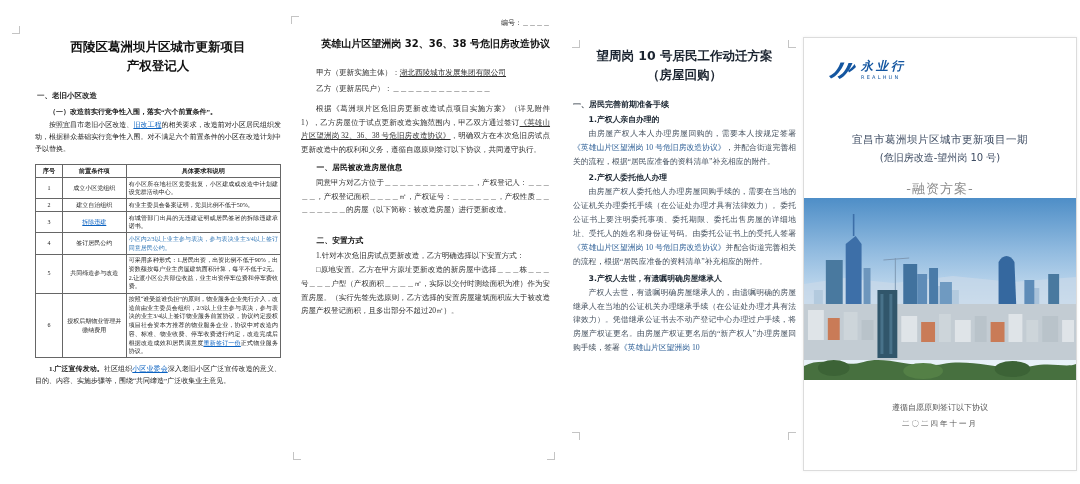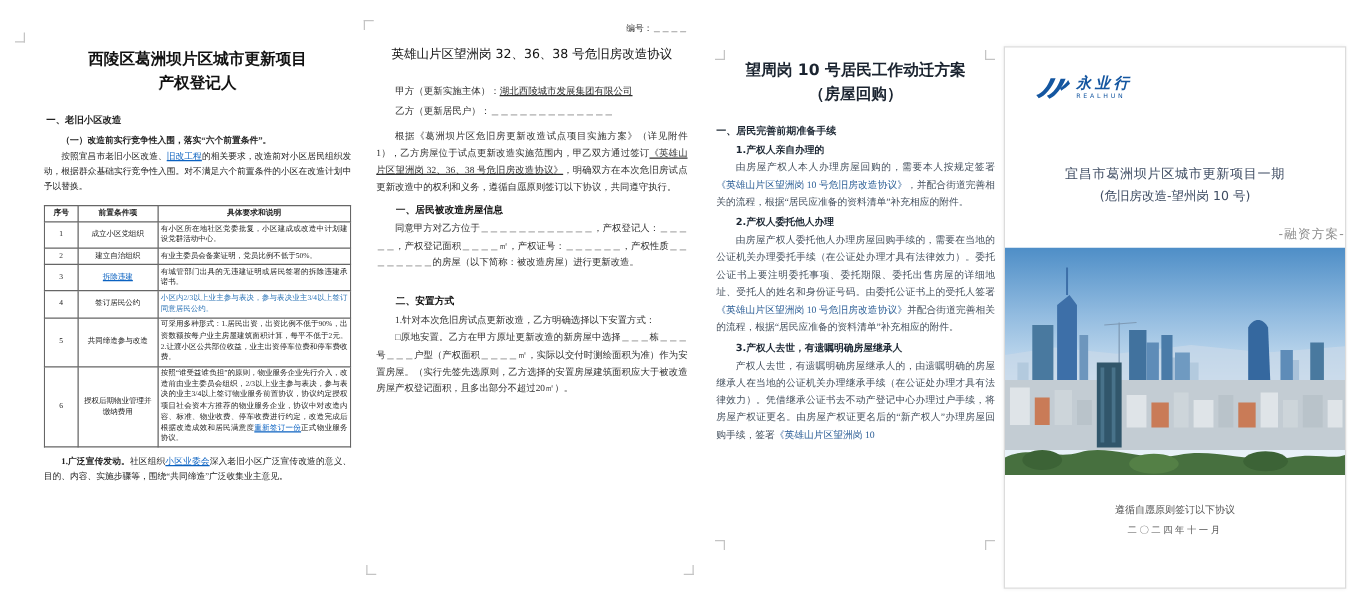--- a/index.html
+++ b/index.html
@@ -25,38 +25,38 @@
   .p1-body{margin-top:2px;font-size:7px;line-height:1.7;}
   .p1 table{width:100%;border-collapse:collapse;table-layout:fixed;margin-top:8px;font-size:6px;}
   .p1 th,.p1 td{border:1px solid #666;padding:1.5px 2px;line-height:1.45;vertical-align:middle;}
   .p1 th{font-weight:bold;text-align:center;font-size:6.2px;}
   .p1 td.cno,.p1 td.citem{text-align:center;}
   .p1 td.cdesc{text-align:justify;}
   .p1-foot{margin-top:6px;font-size:7px;line-height:1.7;}
   
   .p2{font-size:7.5px;color:#2f2f2f;}
   .p2-no{margin-top:18px;text-align:right;font-size:7px;}
-  .p2-title{margin-top:9px;text-align:center;font-size:10px;font-weight:normal;color:#111;line-height:1.4;}
+  .p2-title{margin-top:9px;text-align:right;font-size:10px;font-weight:bold;color:#111;line-height:1.4;}
   .p2-party{margin-top:14px;text-indent:2em;line-height:2.15;font-size:7.6px;}
   .p2-par{line-height:1.85;font-size:7.5px;}
   .p2-sechead{font-weight:bold;text-indent:2em;line-height:2;font-size:7.8px;color:#111;}
   
   .p3-title{margin-top:46px;text-align:center;font-size:12.5px;font-weight:bold;line-height:1.55;color:#1b2430;}
   .p3-sec{margin-top:14px;font-size:8px;font-weight:bold;color:#1c2733;}
   .p3-sub{margin-top:3px;text-indent:2em;font-size:7.8px;font-weight:bold;color:#1c2733;line-height:1.8;}
   .p3-body{font-size:7.8px;line-height:1.78;color:#44505e;}
   
   .p4-logo{position:absolute;top:22px;left:24px;display:flex;align-items:flex-start;}
   .p4-logoText{margin-left:5px;}
   .p4-logoCn{font-style:italic;font-weight:bold;font-size:12px;letter-spacing:3px;color:#1456a0;line-height:1.1;}
   .p4-logoEn{font-size:5px;letter-spacing:2.2px;color:#1456a0;margin-top:1px;}
   .p4-titleBlock{position:absolute;top:92px;left:0;width:100%;text-align:center;color:#3f4d63;}
   .p4-t1{font-size:10.5px;letter-spacing:.5px;line-height:1.9;}
   .p4-t2{font-size:10px;line-height:1.5;}
-  .p4-sub{position:absolute;top:142px;left:0;width:100%;text-align:right;font-size:10px;color:#8c8c8c;letter-spacing:1px;}
+  .p4-sub{position:absolute;top:142px;left:0;width:100%;text-align:center;font-size:13px;color:#8c8c8c;letter-spacing:1px;}
   .p4-city{position:absolute;top:160px;left:0;width:272px;height:182px;display:block;}
   .p4-company{position:absolute;top:364px;left:0;width:100%;text-align:center;font-size:8px;color:#555;}
   .p4-date{position:absolute;top:381px;left:0;width:100%;text-align:center;font-size:7.5px;color:#555;letter-spacing:2px;}
   
   .cm{position:absolute;width:7px;height:7px;}
   .cm-tl{border-left:1px solid #c4c4c4;border-top:1px solid #c4c4c4;}
   .cm-tr{border-right:1px solid #c4c4c4;border-top:1px solid #c4c4c4;}
   .cm-bl{border-left:1px solid #c4c4c4;border-bottom:1px solid #c4c4c4;}
   .cm-br{border-right:1px solid #c4c4c4;border-bottom:1px solid #c4c4c4;}
 </style>

